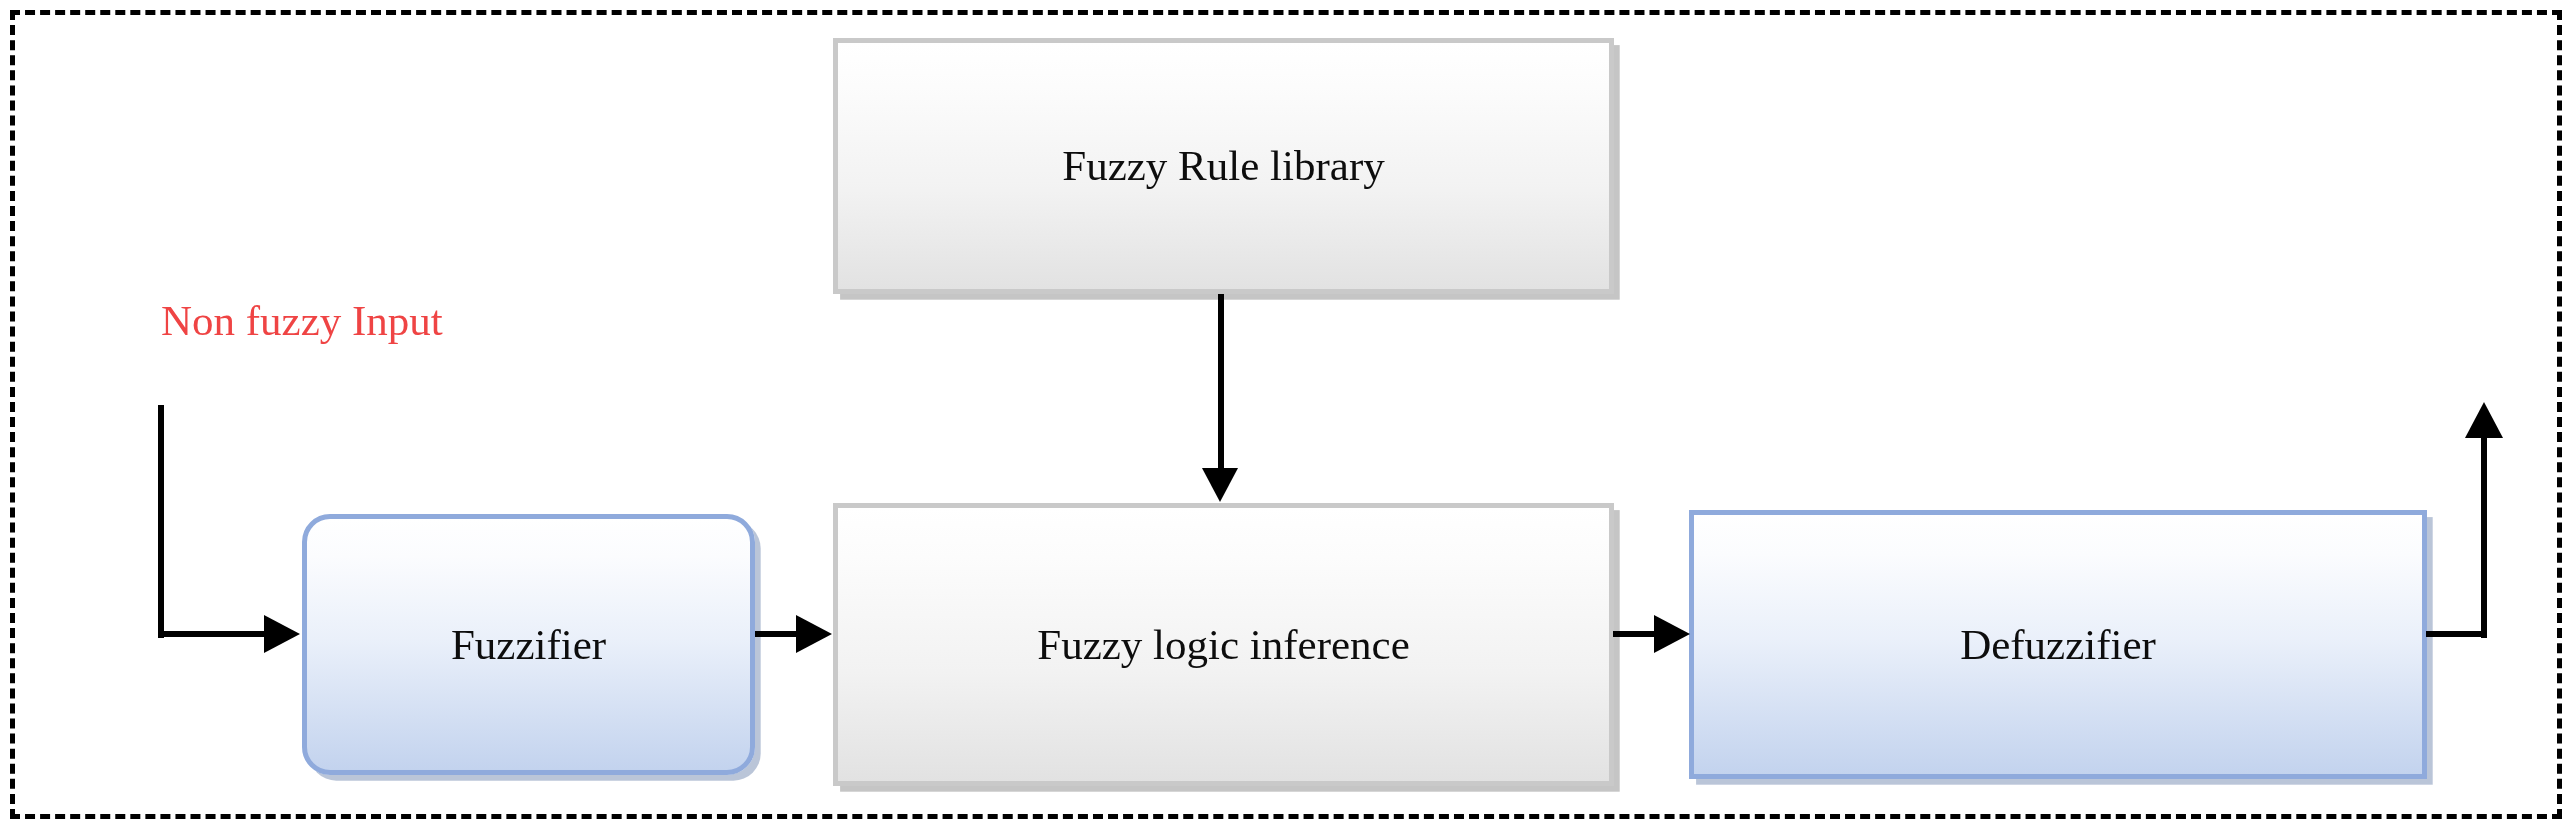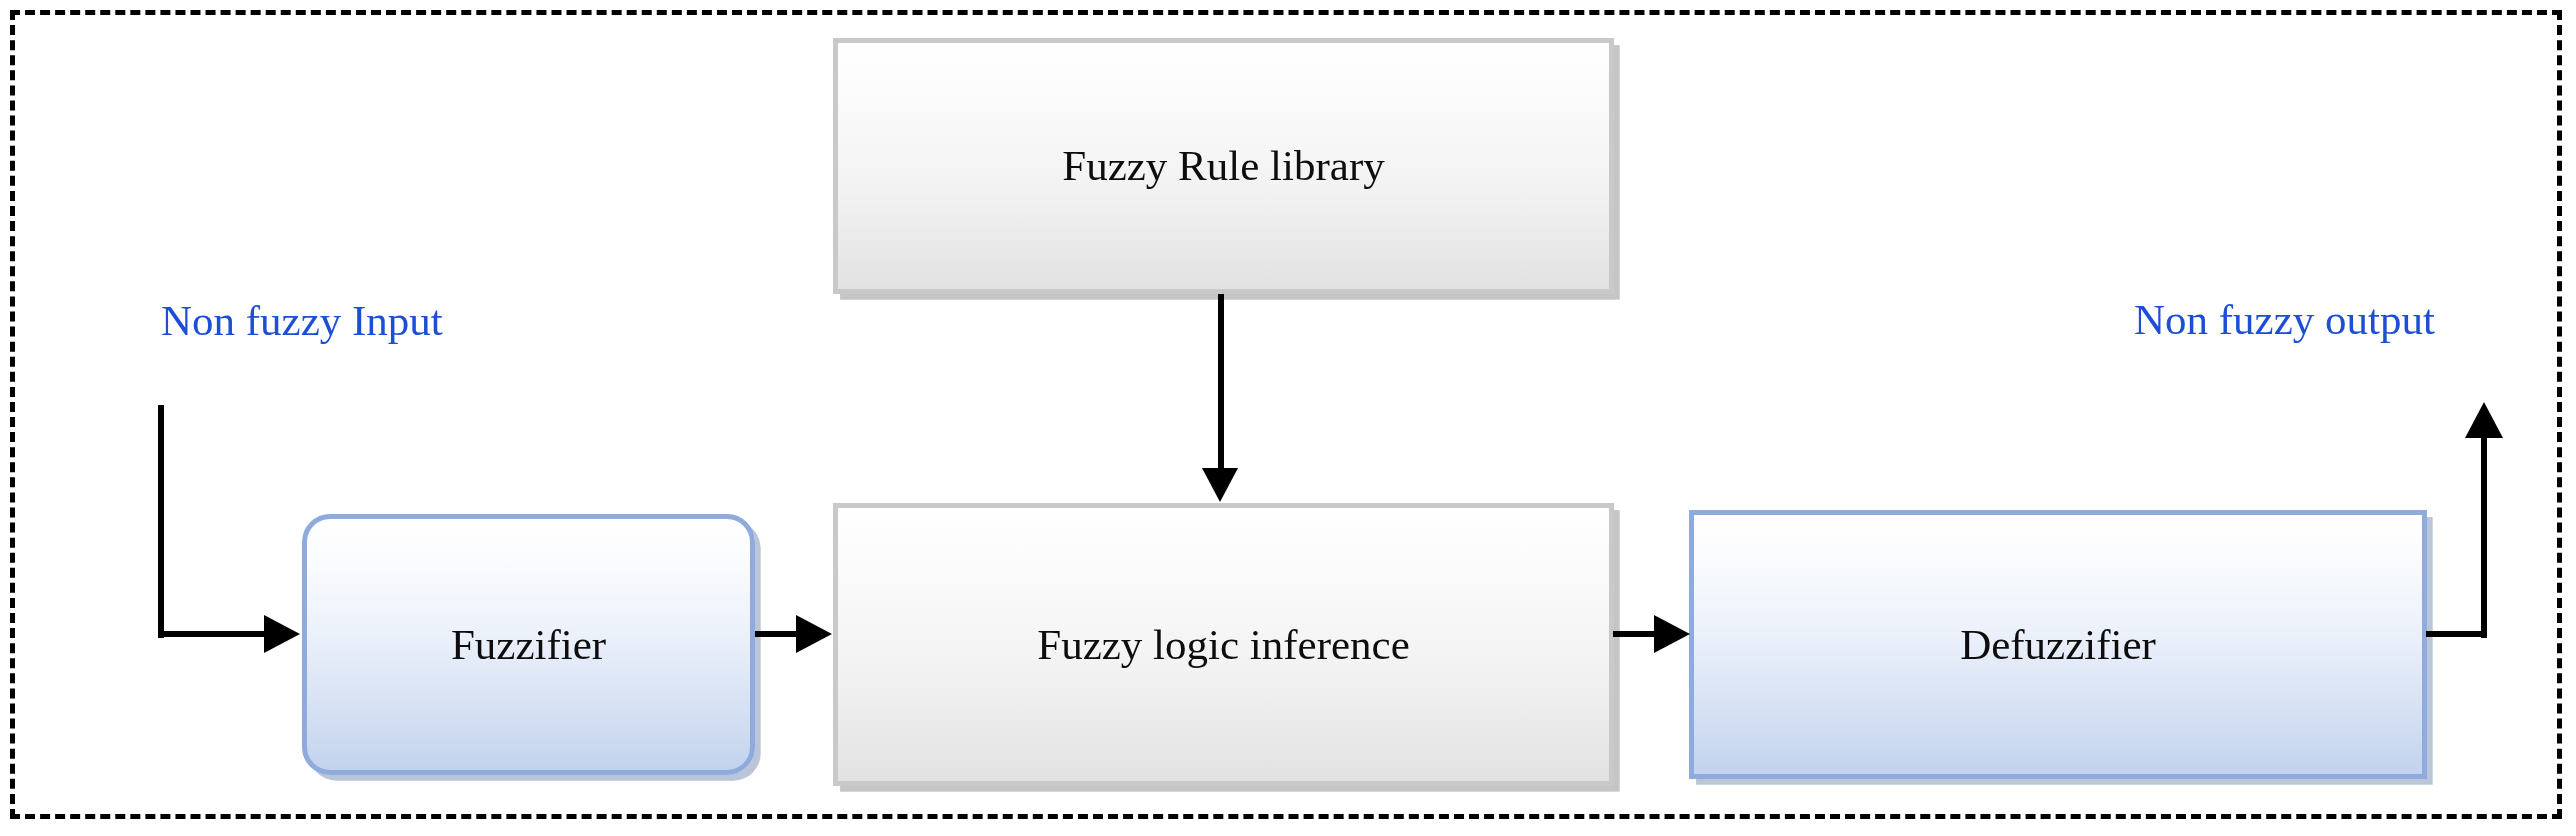--- a/index.html
+++ b/index.html
@@ -95,21 +95,21 @@
     width: 0;
     height: 0;
     border-bottom: 36px solid #000000;
     border-left: 19.3px solid transparent;
     border-right: 19.3px solid transparent;
   }
 
   
   .free-label {
     position: absolute;
-    color: #1d4ed8;
+    color: #ef4444;
     white-space: nowrap;
   }
 </style>
 </head>
 <body>
 
 <div id="canvas">
 
   <div class="dashed-frame"></div>
 
@@ -124,21 +124,20 @@
   <div class="node blue" style="left:1689px; top:510px; width:738px; height:269px; font-size:43px;">
     <span class="node-label">Defuzzifier</span>
   </div>
 
   <div class="node grey" style="left:833px; top:503px; width:781px; height:283px; font-size:43px;">
     <span class="node-label">Fuzzy logic inference</span>
   </div>
 
   <div class="free-label" style="left:161px; top:296px; font-size:43px;">Non fuzzy Input</div>
 
-  <div class="free-label" style="left:2134px; top:295px; font-size:43px;">Non fuzzy output</div>
 
   <div class="vline" style="left:158px; top:405px; height:233px;"></div>
   <div class="hline" style="left:158px; top:631px; width:107px;"></div>
   <div class="arrow-right" style="left:264px; top:615px;"></div>
 
   <div class="hline" style="left:755px; top:631px; width:43px;"></div>
   <div class="arrow-right" style="left:796px; top:615px;"></div>
 
   <div class="vline" style="left:1218px; top:294px; height:176px;"></div>
   <div class="arrow-down" style="left:1202px; top:468px;"></div>

